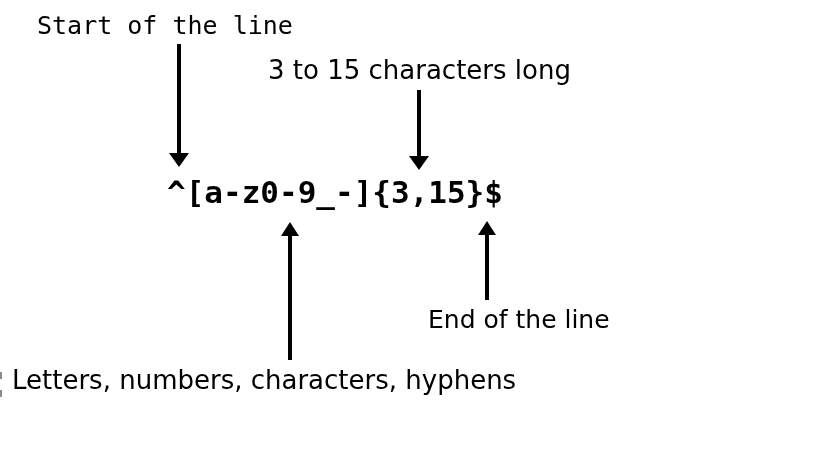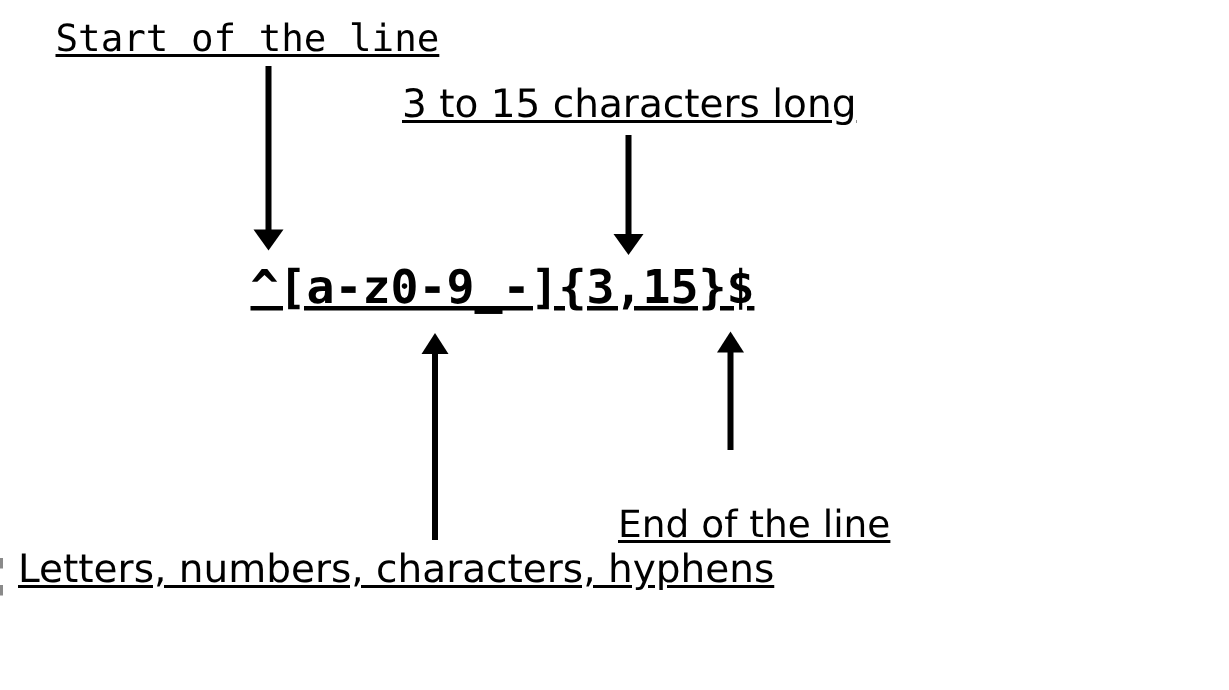--- a/index.html
+++ b/index.html
@@ -9,21 +9,21 @@
   }
   #canvas {
     position: relative;
     width: 819px;
     height: 460px;
     background: #ffffff;
     overflow: hidden;
     font-family: "DejaVu Sans", "Liberation Sans", sans-serif;
     color: #000000;
   }
-  .abs { position: absolute; text-decoration: underline; }
+  .abs { position: absolute; }
   .label-mono {
     font-family: "DejaVu Sans Mono", "Liberation Mono", monospace;
     font-size: 25px;
     line-height: 1.1;
     white-space: pre;
     color: #000000;
   }
   .label-sans {
     font-family: "DejaVu Sans", "Liberation Sans", sans-serif;
     font-size: 25px;
@@ -95,20 +95,20 @@
   <div>
     <div class="arrow-head-up" style="left: 281px; top: 222px;"></div>
     <div class="arrow-line" style="left: 288px; top: 235px; height: 125px;"></div>
   </div>
 
   <div>
     <div class="arrow-head-up" style="left: 478px; top: 221px;"></div>
     <div class="arrow-line" style="left: 485px; top: 234px; height: 66px;"></div>
   </div>
 
-  <div class="abs label-sans" style="left: 412px; top: 306px; margin-top: 30px;">End of the line</div>
+  <div class="abs label-sans" style="left: 428px; top: 306px;">End of the line</div>
 
   <div class="abs label-sans label-sans-lg" style="left: 12px; top: 366px;">Letters, numbers, characters, hyphens</div>
 
   <div class="edge-artifact" style="top: 372px;"></div>
   <div class="edge-artifact" style="top: 390px;"></div>
 
 </div>
 
 </body></html>

